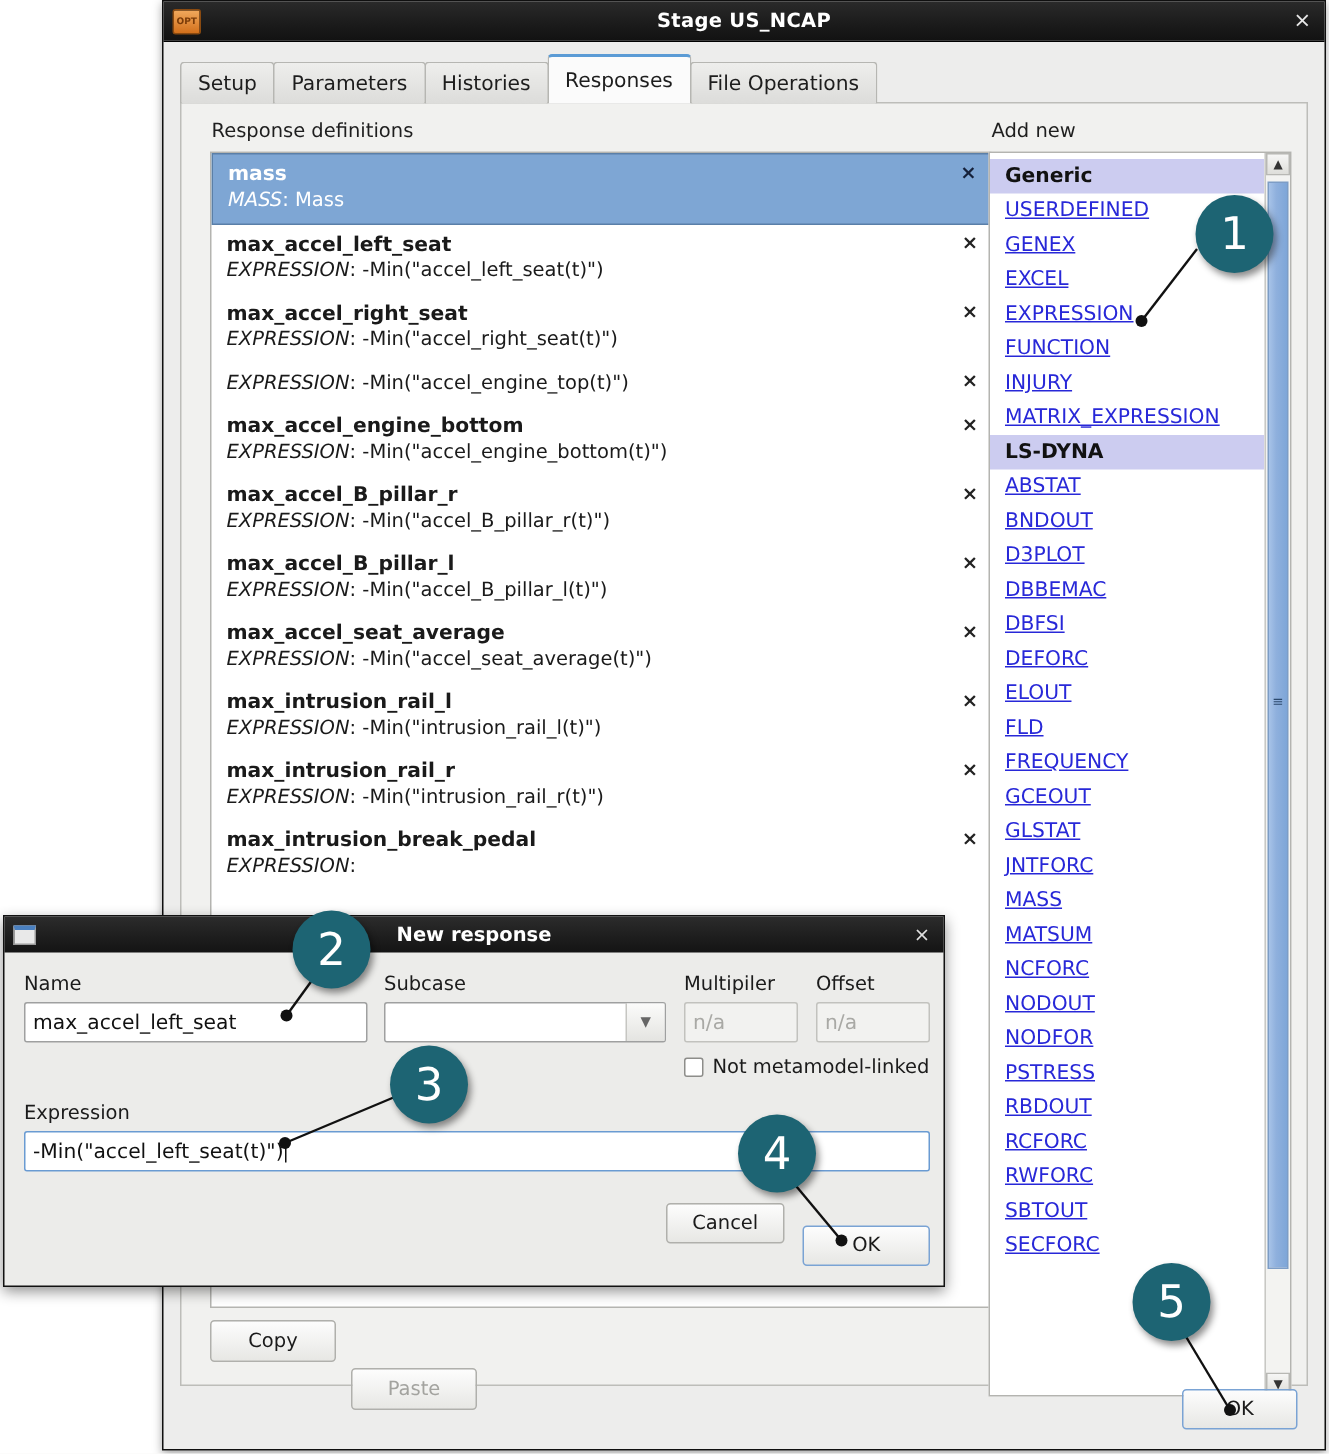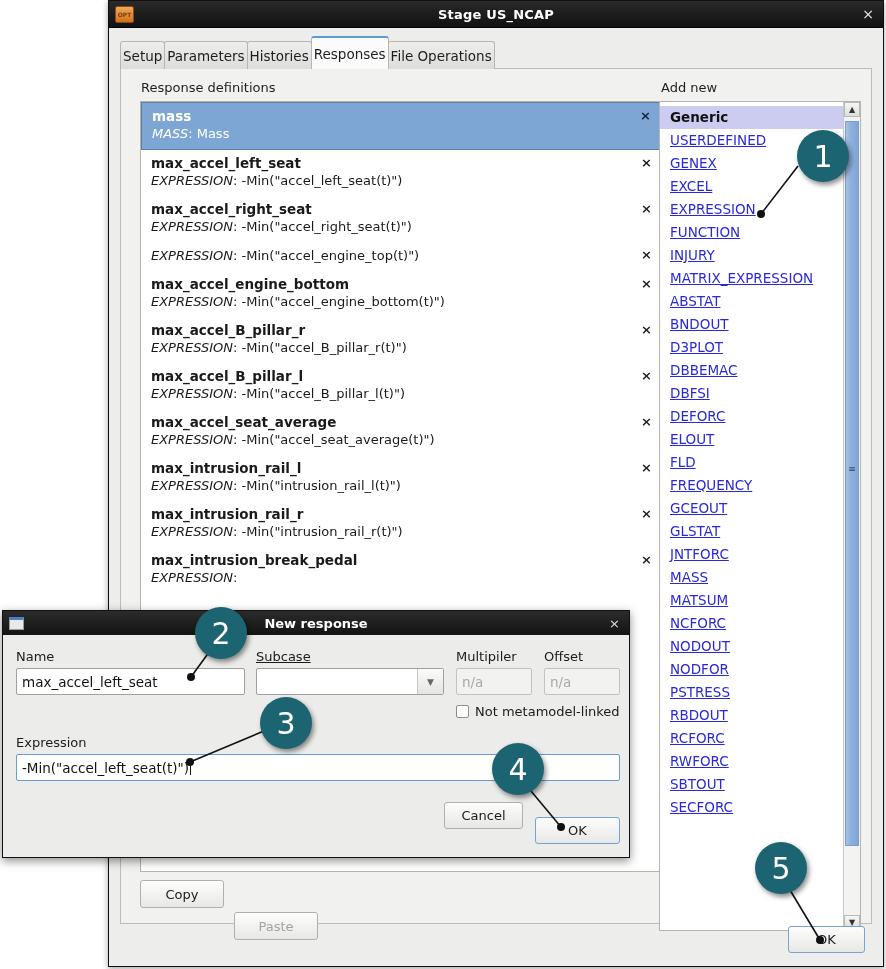--- a/index.html
+++ b/index.html
@@ -43,21 +43,21 @@
     position: absolute; right: 9px; color: #e8e8e8;
     font-size: 14px; z-index: 2; cursor: pointer; line-height: 1;
   }
 
   
   .tabstrip {
     position: absolute; left: 11px; top: 36px; height: 32px;
     display: flex; align-items: flex-end; z-index: 3;
   }
   .tab {
-    height: 27px; padding: 0 2px;
+    height: 27px; padding: 0 11px;
     display: flex; align-items: center;
     font-size: 13.5px; color: #1d1d1d;
     background: linear-gradient(to bottom, #eeeeec 0%, #dcdcda 100%);
     border: 1px solid #b6b6b2;
     border-bottom: none;
     border-top-left-radius: 3px; border-top-right-radius: 3px;
     margin-right: -1px; cursor: pointer;
   }
   .tab.active {
     background: #fbfbfb;
@@ -351,20 +351,21 @@
       <div class="addnew-box">
         <div class="addnew-scrollarea" id="addnew-list">
             <div class="grp-head">Generic</div>
             <div class="addnew-link">USERDEFINED</div>
             <div class="addnew-link">GENEX</div>
             <div class="addnew-link">EXCEL</div>
             <div class="addnew-link">EXPRESSION</div>
             <div class="addnew-link">FUNCTION</div>
             <div class="addnew-link">INJURY</div>
             <div class="addnew-link">MATRIX_EXPRESSION</div>
+            <div class="grp-head">LS-DYNA</div>
             <div class="addnew-link">ABSTAT</div>
             <div class="addnew-link">BNDOUT</div>
             <div class="addnew-link">D3PLOT</div>
             <div class="addnew-link">DBBEMAC</div>
             <div class="addnew-link">DBFSI</div>
             <div class="addnew-link">DEFORC</div>
             <div class="addnew-link">ELOUT</div>
             <div class="addnew-link">FLD</div>
             <div class="addnew-link">FREQUENCY</div>
             <div class="addnew-link">GCEOUT</div>
@@ -407,21 +408,21 @@
       <div class="closex">×</div>
     </div>
 
     <div class="dlg-body">
 
       <div class="fld-label" style="left:13px; top:14px;">Name</div>
       <div class="txtinput" style="left:13px; top:33px; width:229px; height:27px;">
         <span>max_accel_left_seat</span>
       </div>
 
-      <div class="fld-label" style="left:253px; top:14px;text-decoration:underline;">Subcase</div>
+      <div class="fld-label" style="left:253px; top:14px;">Subcase</div>
       <div class="combo" style="left:253px; top:33px; width:188px; height:27px;">
         <div class="cb-field"></div>
         <div class="cb-arrow">▼</div>
       </div>
 
       <div class="fld-label" style="left:453px; top:14px;">Multipiler</div>
       <div class="txtinput dim" style="left:453px; top:33px; width:76px; height:27px;">
         <span>n/a</span>
       </div>
 

